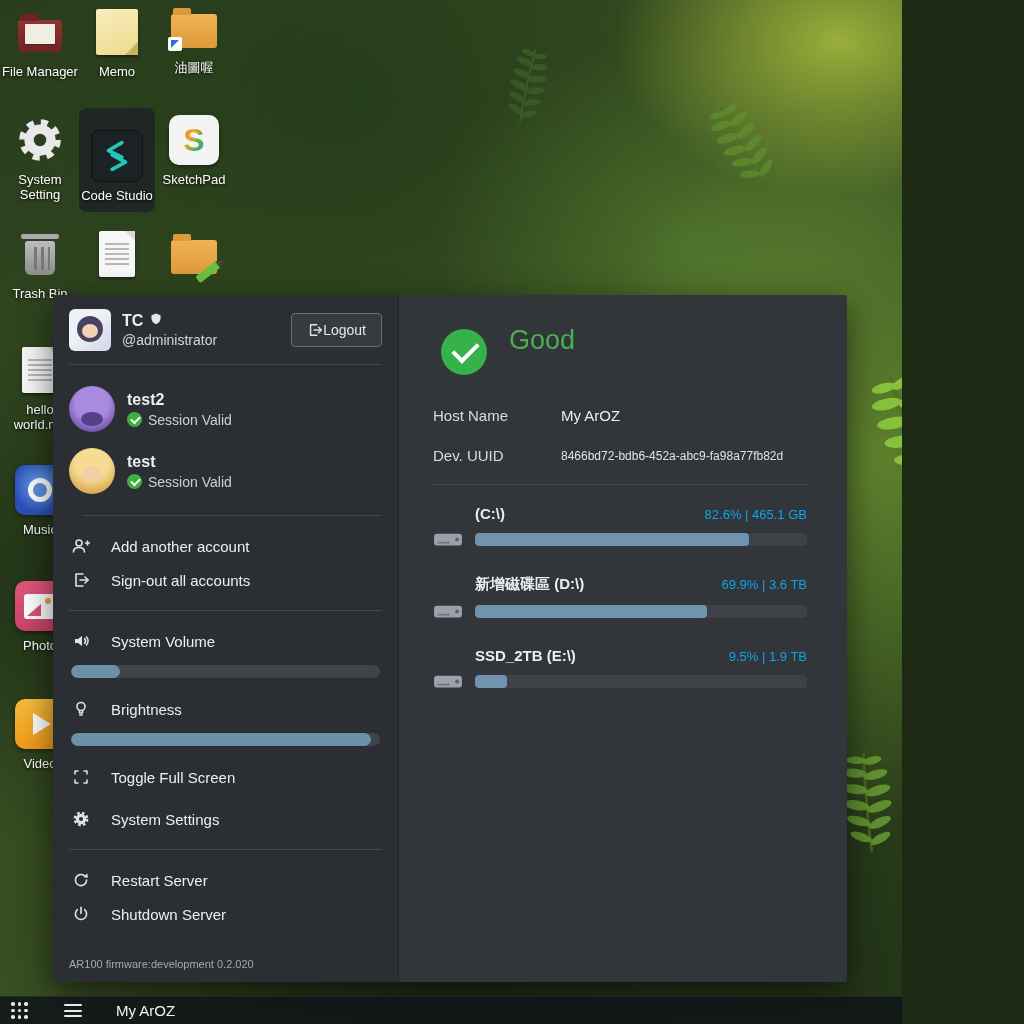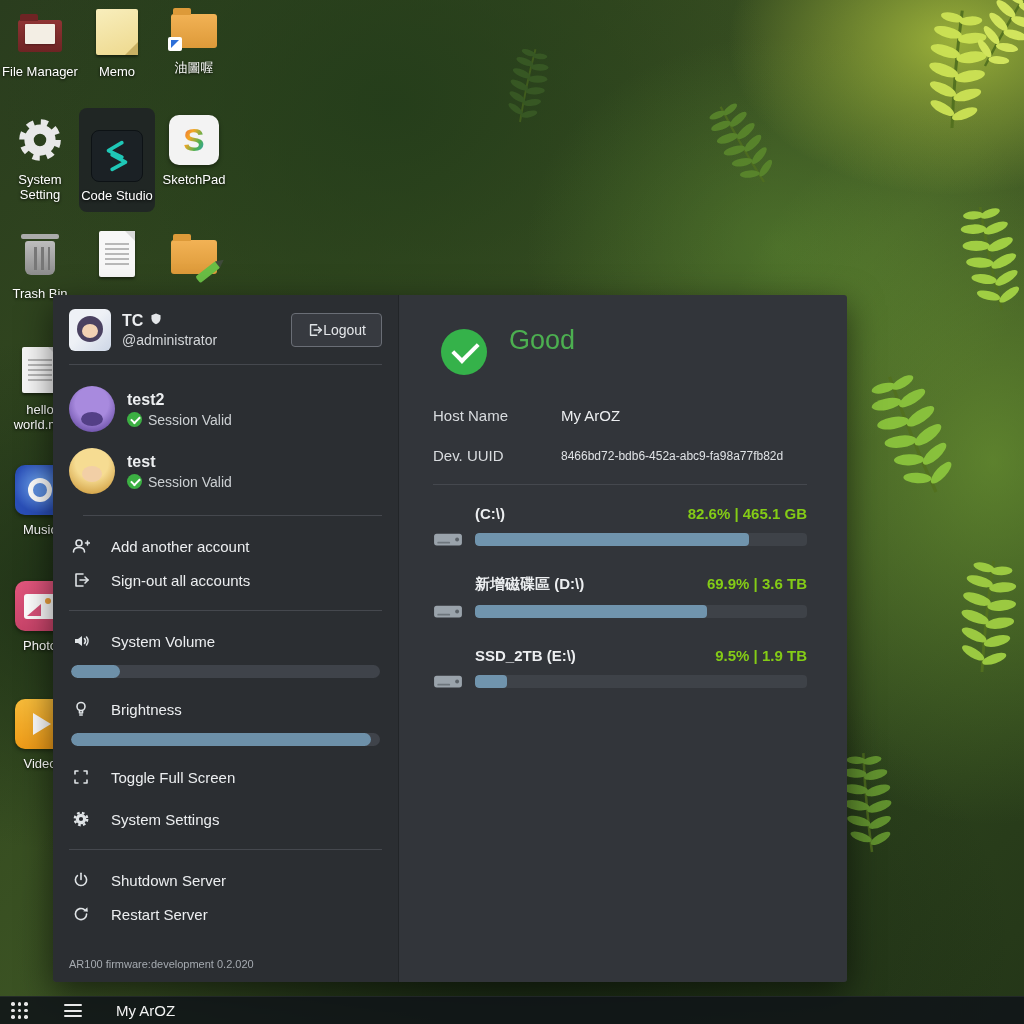--- a/index.html
+++ b/index.html
@@ -1,18 +1,18 @@
 <!DOCTYPE html>
 <html><head>
 <meta charset="utf-8">
 <style>
   *{box-sizing:border-box;margin:0;padding:0}
   html,body{width:1024px;height:1024px;background:#1c2a14}
   body{font-family:"Liberation Sans","DejaVu Sans",sans-serif;color:#eceef0}
-  .screen{position:relative;width:1024px;height:1024px;overflow:hidden}
+  .screen{position:relative;width:902px;height:1024px;overflow:hidden}
 
   
   .bg{position:absolute;inset:0;z-index:0;
     background:
       radial-gradient(ellipse 320px 220px at 93% 4%, rgba(205,225,70,.65), transparent 70%),
       radial-gradient(ellipse 420px 520px at 97% 45%, rgba(135,185,60,.5), transparent 70%),
       radial-gradient(ellipse 360px 300px at 76% 24%, rgba(95,145,50,.45), transparent 70%),
       radial-gradient(ellipse 520px 420px at 38% 10%, rgba(35,60,26,.85), transparent 75%),
       radial-gradient(ellipse 420px 360px at 8% 58%, rgba(28,46,22,.85), transparent 72%),
       radial-gradient(ellipse 640px 420px at 50% 92%, rgba(22,36,18,.9), transparent 78%),
@@ -109,21 +109,21 @@
   .ilabel{width:128px;flex:none;font-size:15px;color:#d9dcdf;display:flex;align-items:center;gap:9px}
   .ivalue{font-size:15px;color:#eceef0}
   .ivalue.small{font-size:12px;color:#dfe2e5}
   .caret{width:0;height:0;border-left:5px solid transparent;border-right:5px solid transparent;border-top:6px solid #ced2d6;display:inline-block}
   .net-label{cursor:pointer}
 
   .disks{margin-top:16px}
   .disk{margin-bottom:25px}
   .disk-head{display:flex;justify-content:space-between;align-items:baseline;margin-left:42px;margin-bottom:6px}
   .disk-name{font-size:15px;font-weight:bold}
-  .disk-usage{font-size:15px;font-weight:bold;color:#84cc16}
+  .disk-usage{font-size:13px;font-weight:normal;color:#0ea5e9}
   .disk-body{display:flex;align-items:center;gap:12px}
   .hdd{flex:none;width:30px;display:flex;justify-content:center}
   .bar{flex:1;height:13px;border-radius:4px;background:#3e4248;overflow:hidden}
   .bar .fill{height:100%;border-radius:4px;background:#7094ad}
 
   
   .taskbar{position:absolute;left:0;right:0;bottom:0;height:28px;z-index:10;background:rgba(16,21,24,.88);border-top:1px solid rgba(255,255,255,.07);display:flex;align-items:center}
   .tb-grid{width:17px;height:17px;margin-left:11px;display:grid;grid-template-columns:repeat(3,1fr);gap:2.5px;cursor:pointer}
   .tb-grid i{width:3.5px;height:3.5px;border-radius:50%;background:#e9e9e9}
   .tb-burger{margin-left:36px;display:flex;flex-direction:column;gap:3.5px;cursor:pointer}
@@ -388,34 +388,34 @@
             </svg>
         </span>
         <span>System Settings</span>
       </div>
 
       <hr class="divider">
 
       <div class="mitem">
         <span class="mi">
           <svg class="mi-svg" width="18" height="18" viewBox="0 0 18 18">
+              <path d="M14.6 9A5.6 5.6 0 1 1 12.4 4.6"></path>
+              <polygon points="15.4,2.2 15.8,6.8 11.2,6.2" fill="#dfe3e6" stroke="none"></polygon>
+            </svg>
+        </span>
+        <span>Restart Server</span>
+      </div>
+      <div class="mitem">
+        <span class="mi">
+          <svg class="mi-svg" width="18" height="18" viewBox="0 0 18 18">
               <path d="M9 2.2v6.3"></path>
               <path d="M5.4 4.6a5.6 5.6 0 1 0 7.2 0"></path>
             </svg>
         </span>
         <span>Shutdown Server</span>
-      </div>
-      <div class="mitem">
-        <span class="mi">
-          <svg class="mi-svg" width="18" height="18" viewBox="0 0 18 18">
-              <path d="M14.6 9A5.6 5.6 0 1 1 12.4 4.6"></path>
-              <polygon points="15.4,2.2 15.8,6.8 11.2,6.2" fill="#dfe3e6" stroke="none"></polygon>
-            </svg>
-        </span>
-        <span>Restart Server</span>
       </div>
 
       <div class="foot">AR100 firmware:development 0.2.020</div>
     </div>
 
     <div class="col-right">
       <div class="status-head">
         <div class="big-check"></div>
         <div>
           <div class="good">Good</div>

